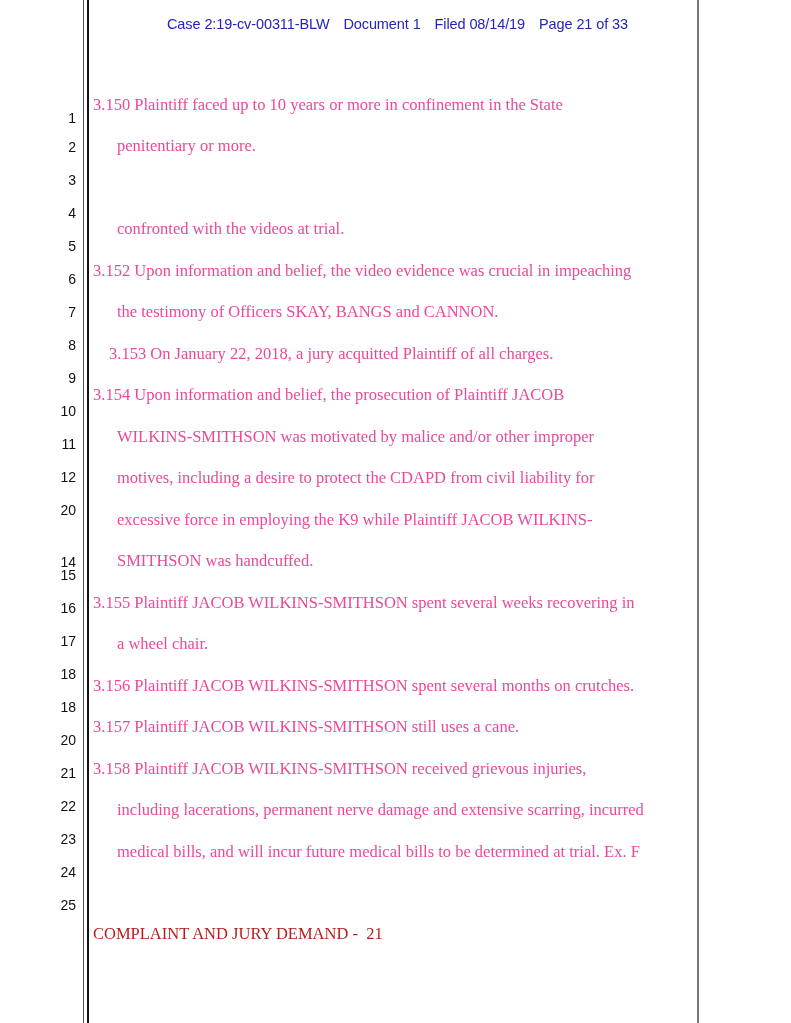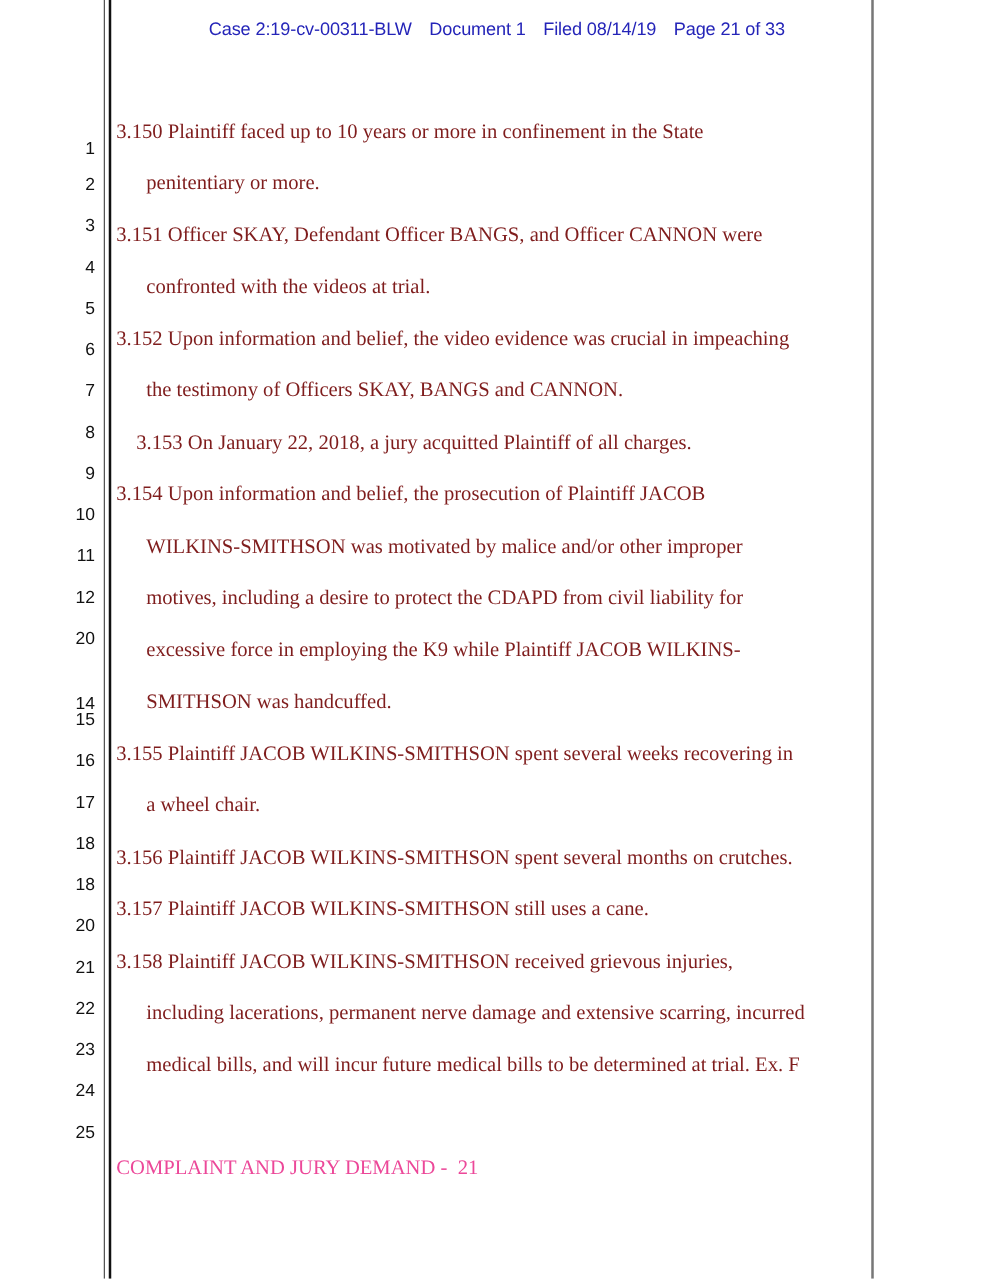--- a/index.html
+++ b/index.html
@@ -12,26 +12,26 @@
     position: absolute; left: 0; width: 791px; top: 16px; text-align: center;
     font-family: "Liberation Sans", sans-serif; font-size: 14.5px; color: #2424b8; letter-spacing: -0.1px;
     padding-left: 2px;
   }
   .header span { margin: 15px 5px; }
   .linenum {
     position: absolute; left: 40px; width: 36px; text-align: right;
     font-family: "Liberation Sans", sans-serif; font-size: 14px; color: #111;
   }
   .line {
-    position: absolute; font-family: "Liberation Serif", serif; font-size: 16.5px; color: #7f1d1d;
+    position: absolute; font-family: "Liberation Serif", serif; font-size: 16.5px; color: #ec4899;
     white-space: nowrap;
   }
   .footer {
     position: absolute; left: 93px; top: 924px;
-    font-family: "Liberation Serif", serif; font-size: 16.5px; color: #ec4899; white-space: pre;
+    font-family: "Liberation Serif", serif; font-size: 16.5px; color: #b91c1c; white-space: pre;
   }
 </style>
 </head>
 <body>
 
 <div class="page">
   <div class="rule-left-a"></div>
   <div class="rule-left-b"></div>
   <div class="rule-right"></div>
 
@@ -63,21 +63,20 @@
   <div class="linenum" style="top:699px">18</div>
   <div class="linenum" style="top:732px">20</div>
   <div class="linenum" style="top:765px">21</div>
   <div class="linenum" style="top:798px">22</div>
   <div class="linenum" style="top:831px">23</div>
   <div class="linenum" style="top:864px">24</div>
   <div class="linenum" style="top:897px">25</div>
 
   <div class="line" style="left:93px;top:95px">3.150 Plaintiff faced up to 10 years or more in confinement in the State</div>
   <div class="line" style="left:117px;top:136px">penitentiary or more.</div>
-  <div class="line" style="left:93px;top:178px">3.151 Officer SKAY, Defendant Officer BANGS, and Officer CANNON were</div>
   <div class="line" style="left:117px;top:219px">confronted with the videos at trial.</div>
   <div class="line" style="left:93px;top:261px">3.152 Upon information and belief, the video evidence was crucial in impeaching</div>
   <div class="line" style="left:117px;top:302px">the testimony of Officers SKAY, BANGS and CANNON.</div>
   <div class="line" style="left:109px;top:344px">3.153 On January 22, 2018, a jury acquitted Plaintiff of all charges.</div>
   <div class="line" style="left:93px;top:385px">3.154 Upon information and belief, the prosecution of Plaintiff JACOB</div>
   <div class="line" style="left:117px;top:427px">WILKINS-SMITHSON was motivated by malice and/or other improper</div>
   <div class="line" style="left:117px;top:468px">motives, including a desire to protect the CDAPD from civil liability for</div>
   <div class="line" style="left:117px;top:510px">excessive force in employing the K9 while Plaintiff JACOB WILKINS-</div>
   <div class="line" style="left:117px;top:551px">SMITHSON was handcuffed.</div>
   <div class="line" style="left:93px;top:593px">3.155 Plaintiff JACOB WILKINS-SMITHSON spent several weeks recovering in</div>

